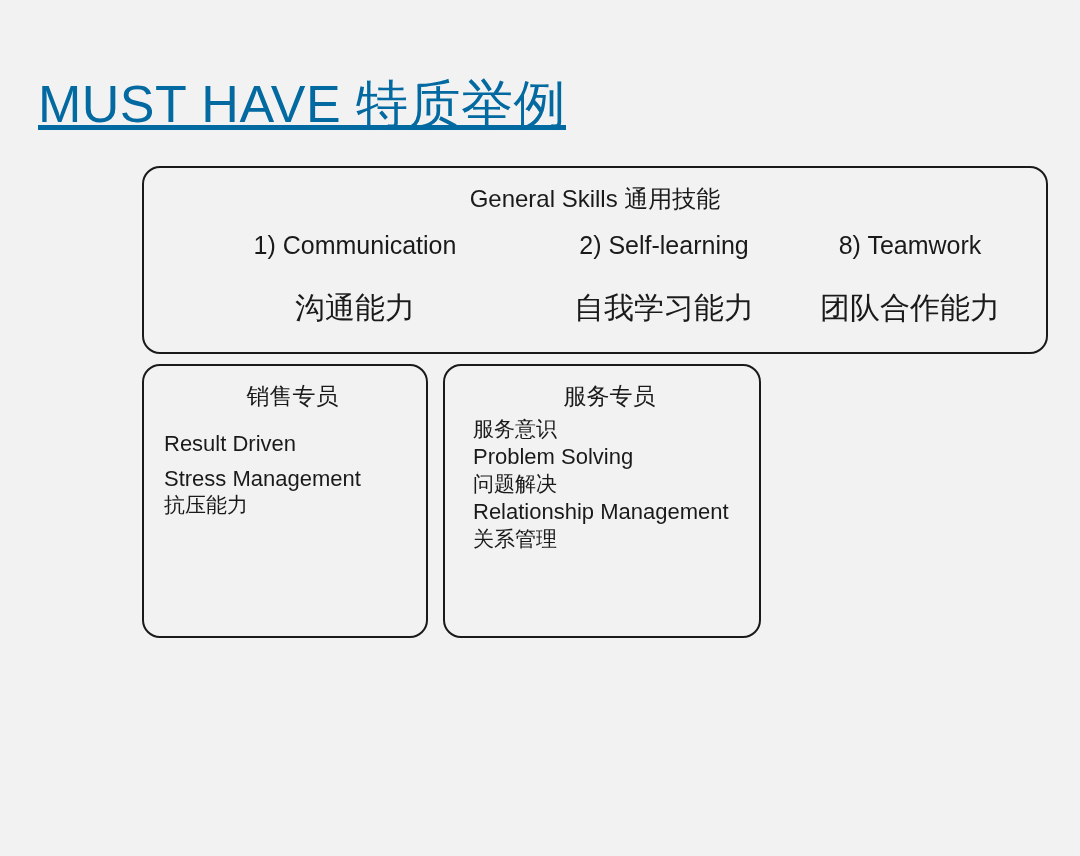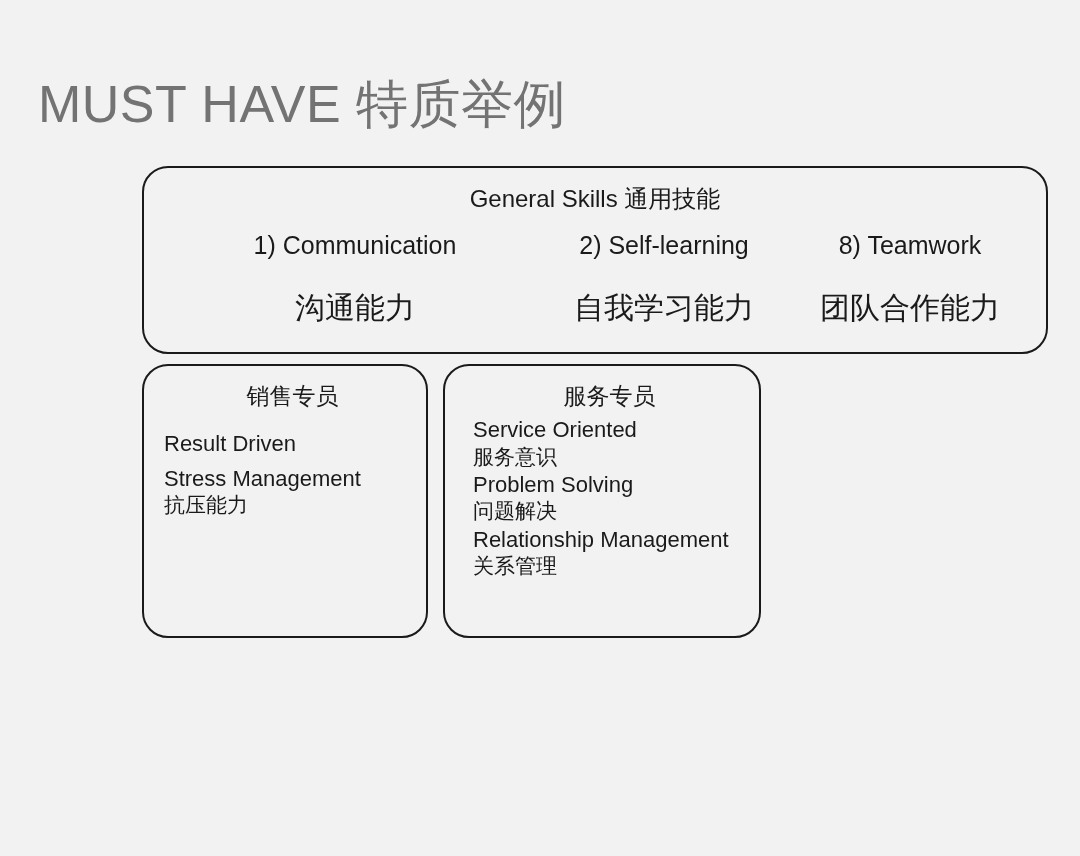--- a/index.html
+++ b/index.html
@@ -25,28 +25,29 @@
   }
 
   .slide-title {
     position: absolute;
     left: 38px;
     top: 76px;
     font-size: 52px;
     line-height: 1.1;
     font-weight: 400;
     letter-spacing: 0.5px;
-    color: #737373;
+    color: #0369a1;
     white-space: nowrap;
+    text-decoration: underline;
   }
 
   .box {
     position: absolute;
     border: 2px solid #1a1a1a;
-    border-radius: 26px;
+    border-radius: 18px;
     background: transparent;
     box-sizing: border-box;
   }
 
   
   #general-box {
     left: 142px;
     top: 166px;
     width: 906px;
     height: 188px;
@@ -173,21 +174,20 @@
         <div class="role-en">Stress Management</div>
         <div class="role-zh">抗压能力</div>
       </li>
     </ul>
   </div>
 
   <div class="box" id="service-box">
     <div class="role-heading">服务专员</div>
     <ul class="role-list">
       <li class="role-item">
-        <div class="role-en">Service Oriented</div>
         <div class="role-zh">服务意识</div>
       </li>
       <li class="role-item">
         <div class="role-en">Problem Solving</div>
         <div class="role-zh">问题解决</div>
       </li>
       <li class="role-item">
         <div class="role-en">Relationship Management</div>
         <div class="role-zh">关系管理</div>
       </li>

